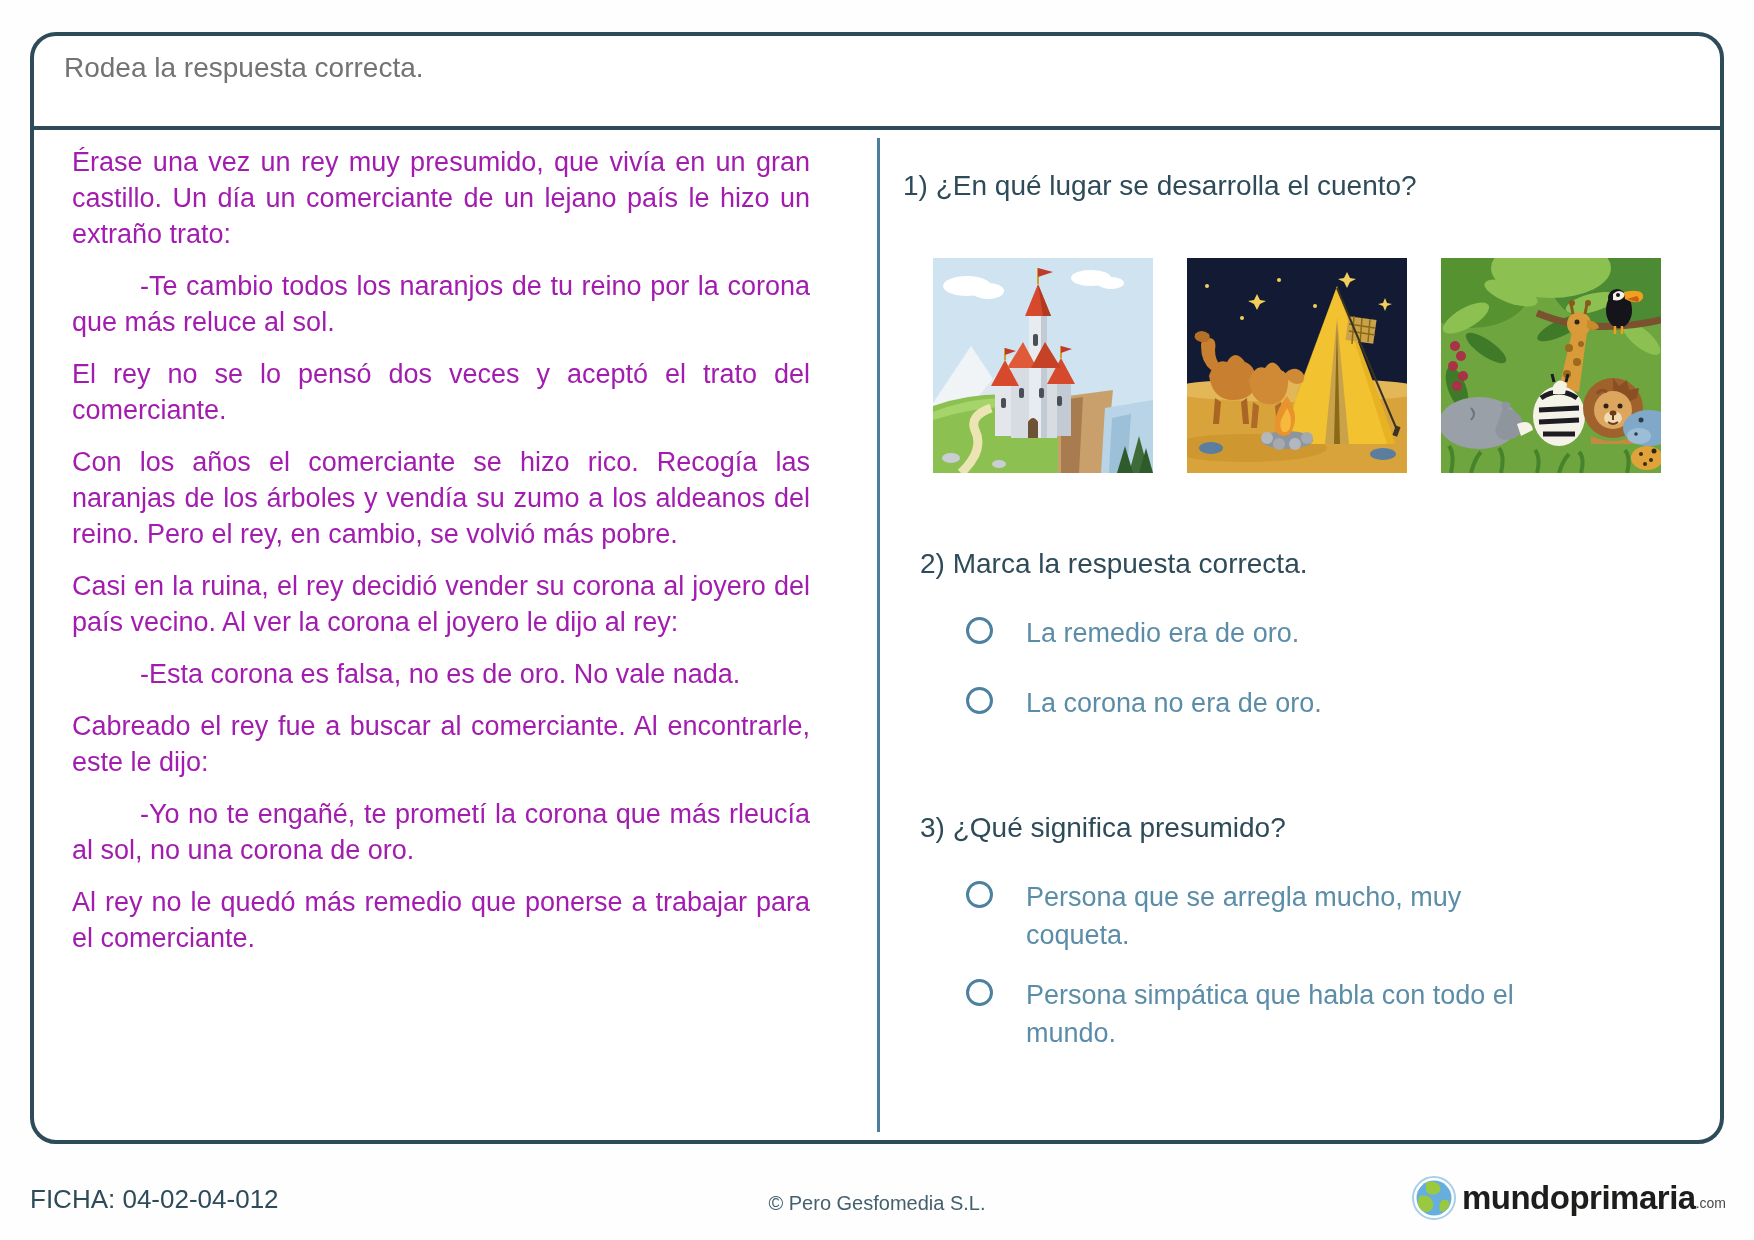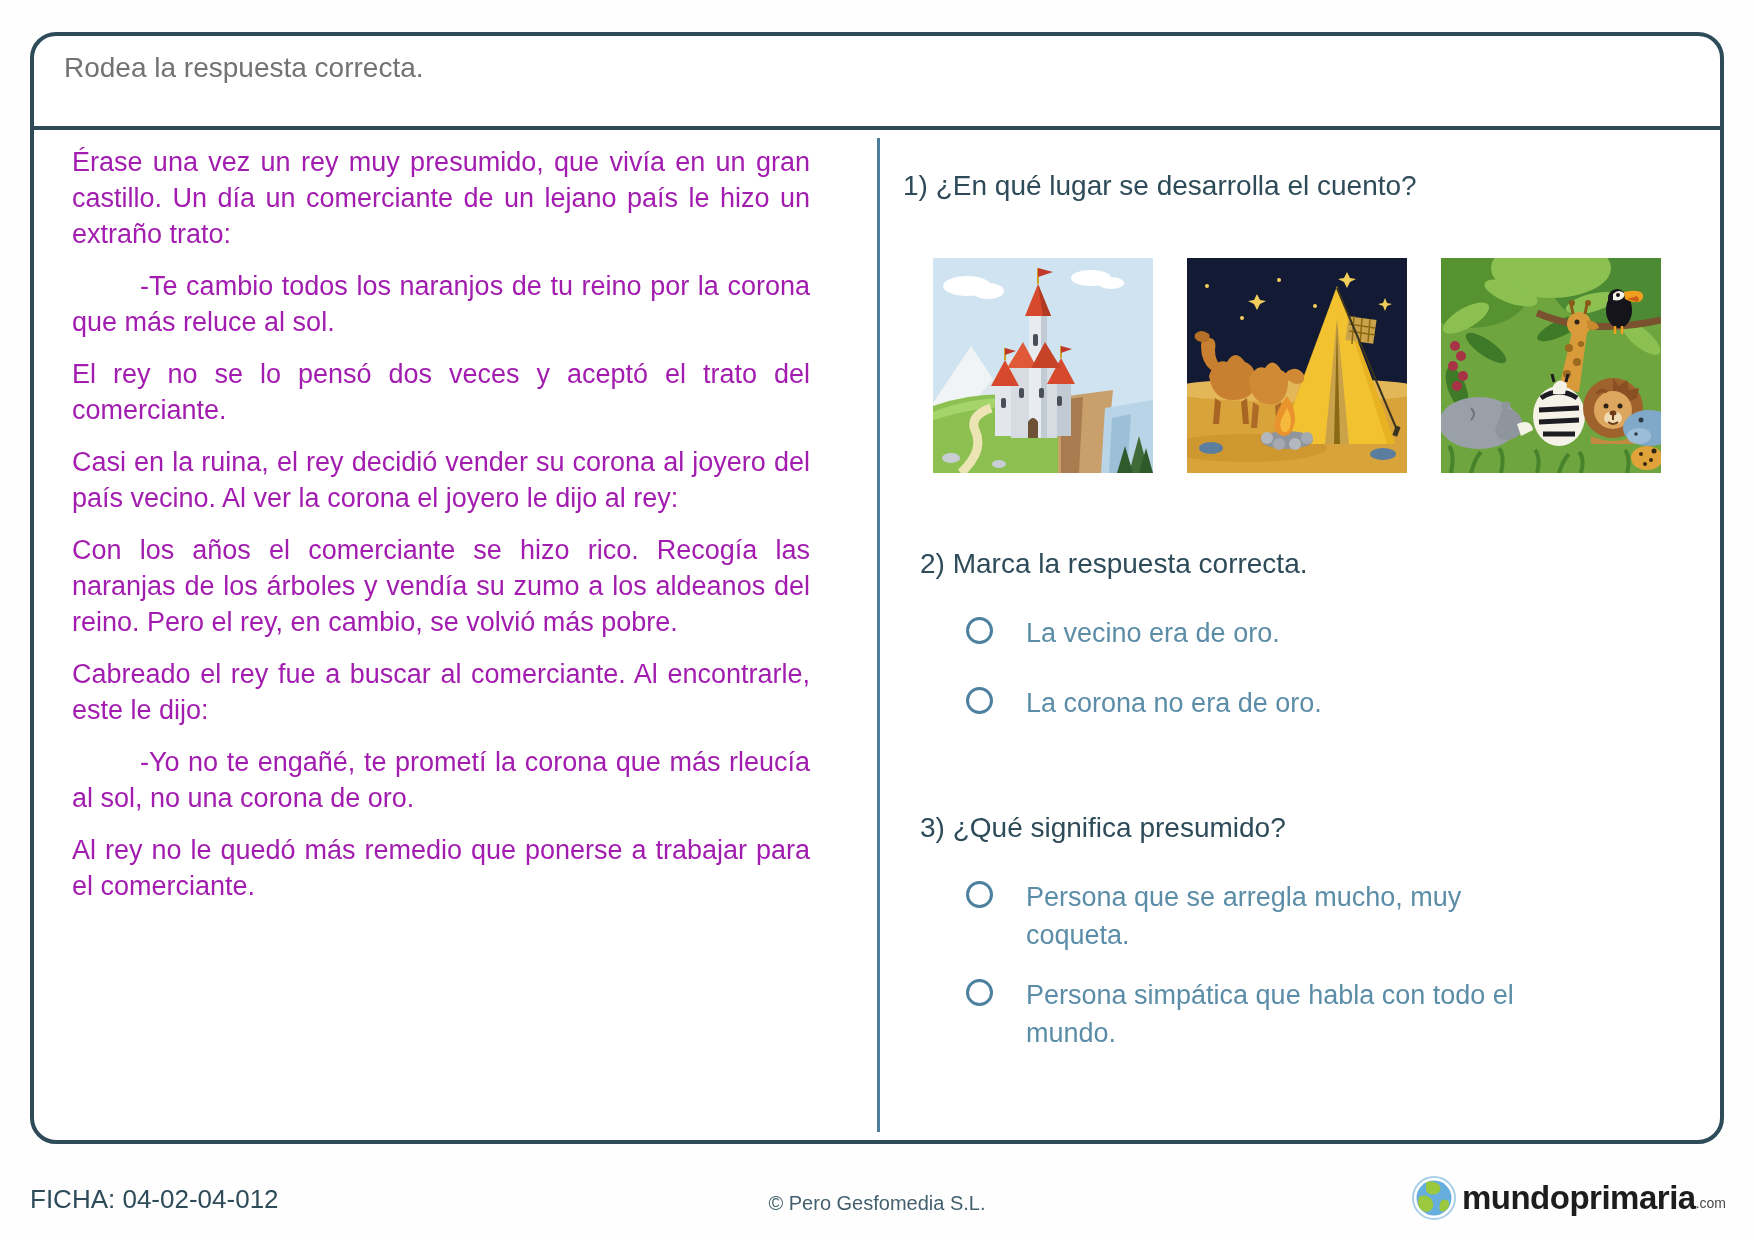--- a/index.html
+++ b/index.html
@@ -132,22 +132,23 @@
 
 <div class="frame"></div>
 <div class="frame-divider"></div>
 <div class="header-text">Rodea la respuesta correcta.</div>
 <div class="v-divider"></div>
 
 <div class="story">
   <p>Érase una vez un rey muy presumido, que vivía en un gran castillo. Un día un comerciante de un lejano país le hizo un extraño trato:</p>
   <p class="indent">-Te cambio todos los naranjos de tu reino por la corona que más reluce al sol.</p>
   <p>El rey no se lo pensó dos veces y aceptó el trato del comerciante.</p>
+  <p>Con los años el comerciante se hizo rico. Recogía las naranjas de los árboles y vendía su zumo a los aldeanos del reino. Pero el rey, en cambio, se volvió más pobre.</p>
   <p>Casi en la ruina, el rey decidió vender su corona al joyero del país vecino. Al ver la corona el joyero le dijo al rey:</p>
-  <p>Con los años el comerciante se hizo rico. Recogía las naranjas de los árboles y vendía su zumo a los aldeanos del reino. Pero el rey, en cambio, se volvió más pobre.</p>
+  <p class="indent">-Esta corona es falsa, no es de oro. No vale nada.</p>
   <p>Cabreado el rey fue a buscar al comerciante. Al encontrarle, este le dijo:</p>
   <p class="indent">-Yo no te engañé, te prometí la corona que más rleucía al sol, no una corona de oro.</p>
   <p>Al rey no le quedó más remedio que ponerse a trabajar para el comerciante.</p>
 </div>
 
 <div class="q-label q1-label">1) ¿En qué lugar se desarrolla el cuento?</div>
 
 <div class="images-row">
 
   <div class="img-box">
@@ -346,21 +347,21 @@
         <path d="M30 215 Q34 200 40 194"></path>
         <path d="M118 215 Q122 202 128 196"></path>
       </g>
     </svg>
   </div>
 </div>
 
 <div class="q-label q2-label">2) Marca la respuesta correcta.</div>
 <div class="option-row opt-2-1">
   <span class="radio"></span>
-  <span class="opt-label">La vecino era de oro.</span>
+  <span class="opt-label">La remedio era de oro.</span>
 </div>
 <div class="option-row opt-2-2">
   <span class="radio"></span>
   <span class="opt-label">La corona no era de oro.</span>
 </div>
 
 <div class="q-label q3-label">3) ¿Qué significa presumido?</div>
 <div class="option-row opt-3-1">
   <span class="radio"></span>
   <span class="opt-label">Persona que se arregla mucho, muy

